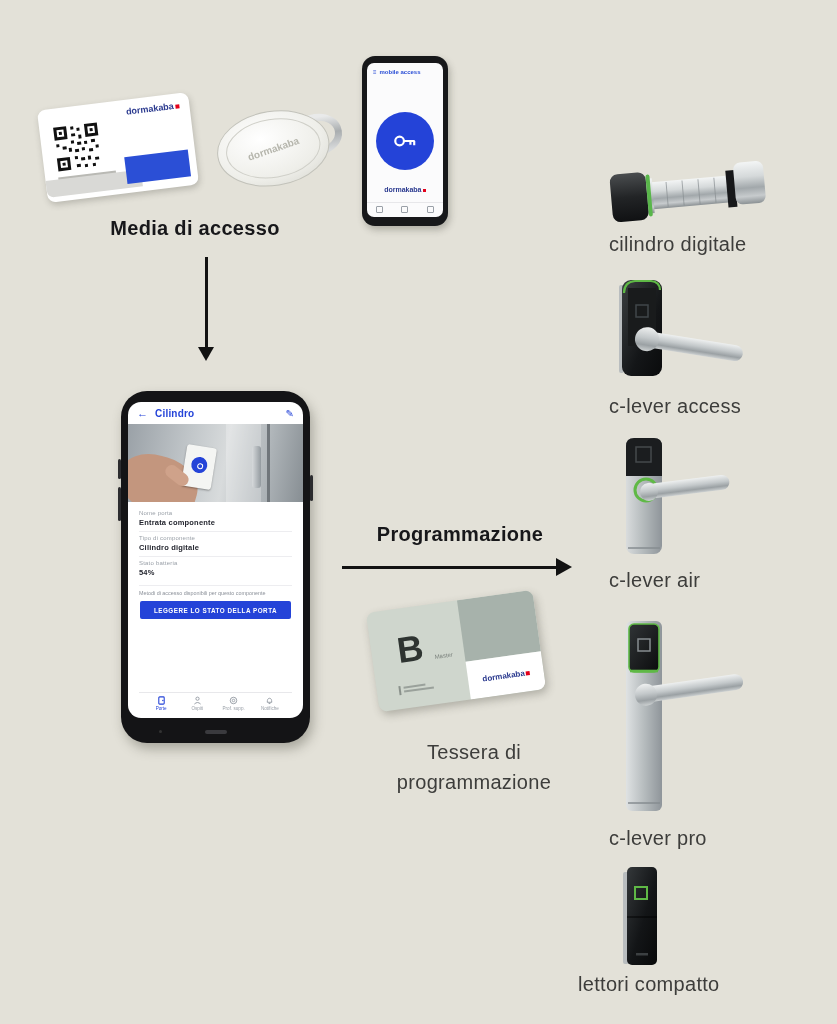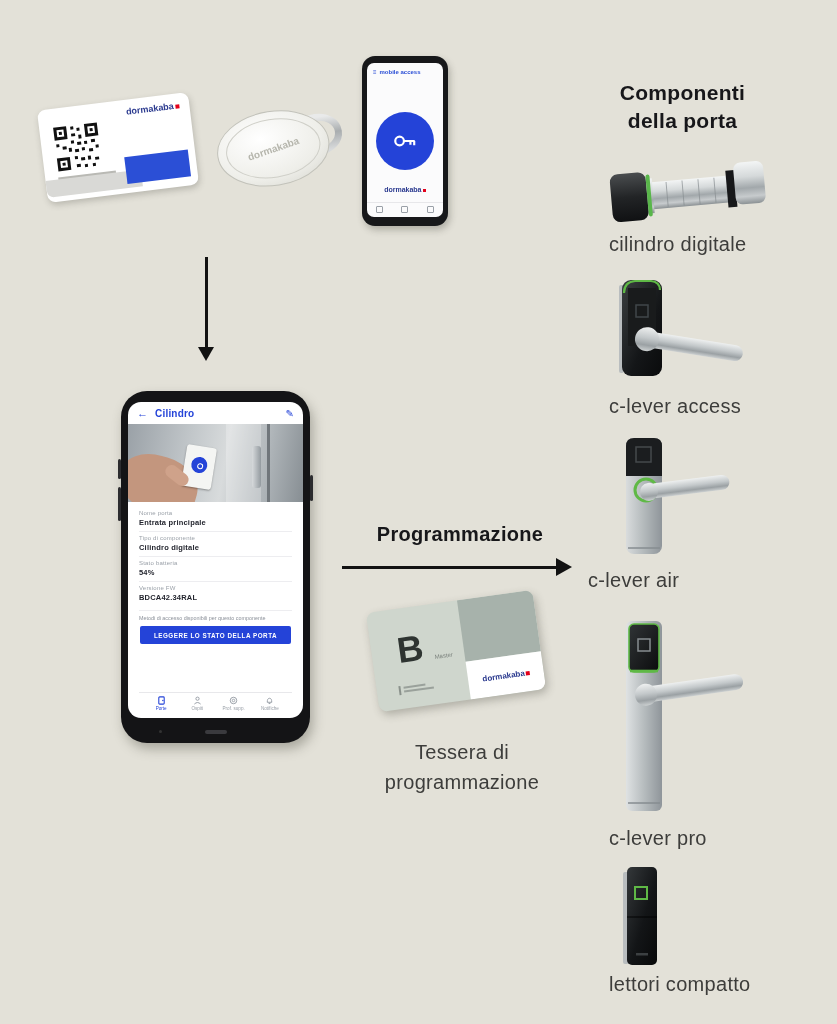--- a/index.html
+++ b/index.html
@@ -86,30 +86,30 @@
   
   #prog-card{left:372px;top:601px;width:168px;height:100px;background:#cfd6cd;border-radius:8px;
              transform:rotate(-8deg);overflow:hidden;box-shadow:2px 4px 8px rgba(60,60,50,.3);}
   #prog-card .block-top{position:absolute;left:55%;top:0;right:0;height:62%;background:#a7b2ab;}
   #prog-card .block-bottom{position:absolute;left:55%;top:62%;right:0;bottom:0;background:#fff;display:flex;align-items:center;justify-content:center;font-size:8px;}
   #prog-card .letter{position:absolute;left:26px;top:24px;font-size:36px;font-weight:bold;color:#2e3431;line-height:1;}
   #prog-card .letter-sub{position:absolute;left:62px;top:50px;font-size:6px;color:#7c837e;}
   #prog-card .fineprint{position:absolute;left:22px;bottom:14px;display:flex;gap:3px;align-items:flex-end;}
   #prog-card .fineprint .bar-v{width:2px;height:9px;background:#8a918b;}
   #prog-card .fineprint .bars i{display:block;height:2px;background:#9aa19b;margin-bottom:2px;}
-  #tessera-caption{left:352px;top:737px;width:220px;line-height:1.5;}
+  #tessera-caption{left:364px;top:737px;width:220px;line-height:1.5;}
 
   
   #components-heading{left:585px;top:79px;width:195px;line-height:1.35;font-size:21px;}
   .prod-label{white-space:nowrap;}
   #lbl-cilindro{left:609px;top:233px;}
   #lbl-compact {left:609px;top:395px;}
-  #lbl-air     {left:588px;top:569px;text-align:right;}
+  #lbl-air     {left:609px;top:569px;text-align:right;}
   #lbl-pro     {left:609px;top:827px;}
-  #lbl-lettori {left:609px;top:973px;}
+  #lbl-lettori {left:578px;top:973px;}
   #img-cilindro{left:605px;top:149px;}
   #img-compact {left:615px;top:277px;}
   #img-air     {left:618px;top:434px;}
   #img-pro     {left:616px;top:615px;}
   #img-lettori {left:619px;top:865px;}
 </style>
 </head>
 <body>
 
 <div id="canvas">
@@ -202,20 +202,21 @@
           </span>
       </div>
       <div class="mini-nav">
           <i></i>
           <i></i>
           <i></i>
         </div>
     </div>
   </div>
 
+  <div id="media-caption" class="abs h-bold center">Media di accesso</div>
   <div id="arrow-v-line" class="abs"></div>
   <div id="arrow-v-head" class="abs"></div>
 
   <div id="phone-big" class="abs">
     <div class="side-btn" style="left:-3px;top:68px;height:20px;"></div>
     <div class="side-btn" style="left:-3px;top:96px;height:34px;"></div>
     <div class="side-btn" style="right:-3px;top:84px;height:26px;"></div>
     <div class="screen">
 
       <div class="app-bar">
@@ -233,33 +234,29 @@
         <div class="badge-card">
           <div class="badge-dot"></div>
             <div class="badge-key"></div>
         </div>
         <div class="thumb"></div>
       </div>
 
       <div class="detail-body">
         <div class="field">
           <span class="lbl">Nome porta</span>
-          <span class="val">Entrata principale</span>
+          <span class="val">Entrata componente</span>
         </div>
         <div class="field">
           <span class="lbl">Tipo di componente</span>
           <span class="val">Cilindro digitale</span>
         </div>
         <div class="field">
           <span class="lbl">Stato batteria</span>
           <span class="val">54%</span>
-        </div>
-        <div class="field">
-          <span class="lbl">Versione FW</span>
-          <span class="val">BDCA42.34RAL</span>
         </div>
         <div class="note">Metodi di accesso disponibili per questo componente</div>
         <div class="read-btn">LEGGERE LO STATO DELLA PORTA</div>
 
         <div class="tab-bar">
           <div class="tab active">
             <svg width="9" height="9" viewBox="0 0 10 10">
               <rect x="2" y="1" width="6" height="8" rx="1" fill="none" stroke="#2443d8" stroke-width="1.2"></rect>
               <circle cx="6.5" cy="5" r=".8" fill="#2443d8"></circle>
             </svg>
@@ -315,24 +312,20 @@
           <i style="width:30px"></i>
         </span>
     </div>
   </div>
 
   <div id="tessera-caption" class="abs caption center">
     <span>Tessera di</span><br>
     <span>programmazione</span>
   </div>
 
-  <div id="components-heading" class="abs h-bold center">
-    <span>Componenti</span><br>
-    <span>della porta</span>
-  </div>
 
   <svg id="img-cilindro" class="abs" width="168" height="86" viewBox="0 0 168 86">
     <defs>
       <linearGradient id="cylChrome" x1="0" y1="0" x2="0" y2="1">
         <stop offset="0" stop-color="#f3f5f5"></stop>
           <stop offset=".35" stop-color="#d5d9da"></stop>
         <stop offset=".62" stop-color="#a2a8ab"></stop>
           <stop offset=".82" stop-color="#c7cbcd"></stop>
           <stop offset="1" stop-color="#8b9194"></stop>
       </linearGradient>

